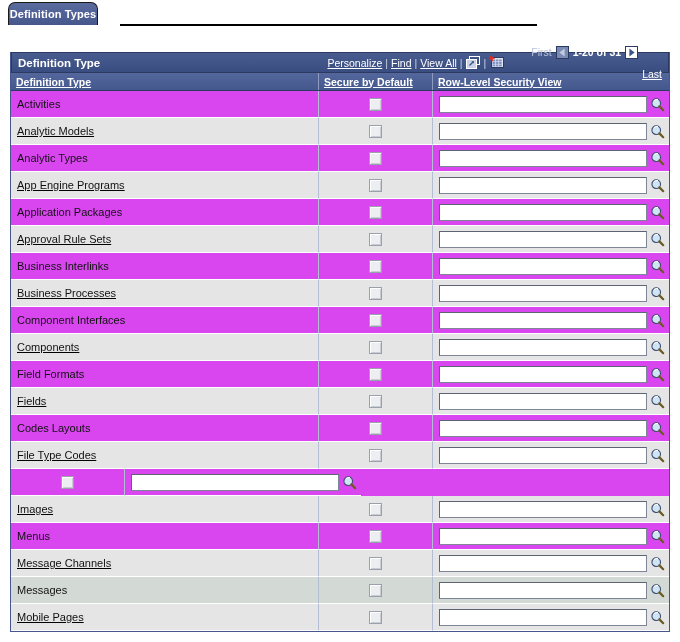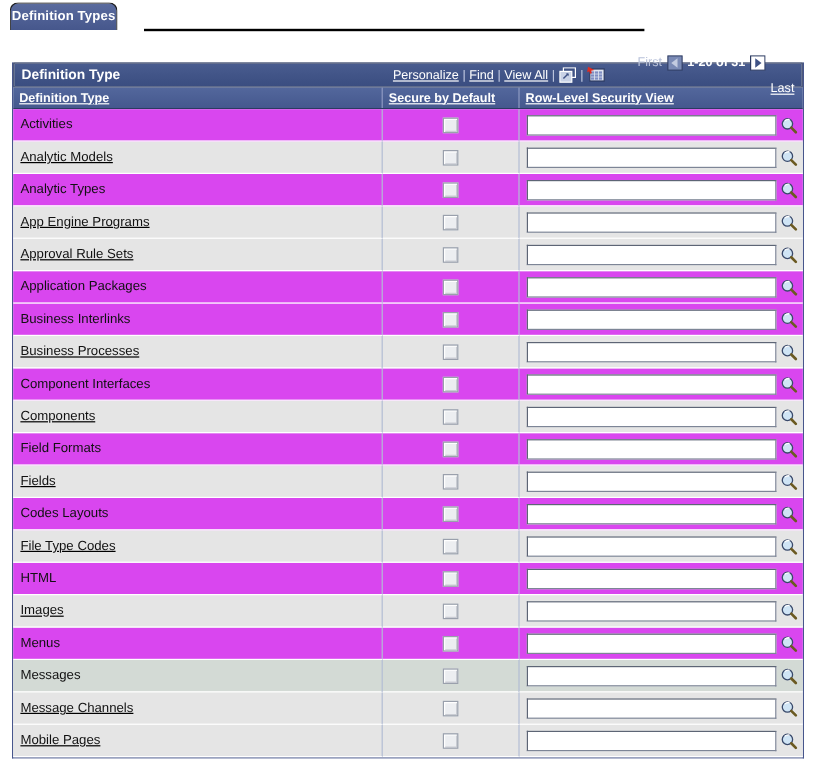--- a/index.html
+++ b/index.html
@@ -370,58 +370,58 @@
           <span class="field-wrap">
             <input class="txt" type="text" value="" style="">
             <span class="lookup"><svg width="15" height="15" viewBox="0 0 15 15" aria-hidden="true">
                 <circle cx="6.2" cy="6.2" r="4.3" fill="#cfe4f5" stroke="#3a4a6b" stroke-width="1.1"></circle>
                 <path d="M4.0 3.6 A4.3 4.3 0 0 1 8.0 2.6" stroke="#ffffff" stroke-width="1.1" fill="none"></path>
                 <line x1="9.4" y1="9.4" x2="13.2" y2="13.2" stroke="#6b5a22" stroke-width="2.2" stroke-linecap="round"></line>
               </svg></span>
           </span>
         </div>
       </div>
+      <div class="row odd">
+        <div class="cell c1">
+          <span class="deftype-label">Application Packages</span>
+        </div>
+        <div class="cell c2 center">
+          <span class="cbx" role="checkbox" aria-checked="false"></span>
+        </div>
+        <div class="cell c3 last">
+          <span class="field-wrap">
+            <input class="txt" type="text" value="" style="">
+            <span class="lookup"><svg width="15" height="15" viewBox="0 0 15 15" aria-hidden="true">
+                <circle cx="6.2" cy="6.2" r="4.3" fill="#cfe4f5" stroke="#3a4a6b" stroke-width="1.1"></circle>
+                <path d="M4.0 3.6 A4.3 4.3 0 0 1 8.0 2.6" stroke="#ffffff" stroke-width="1.1" fill="none"></path>
+                <line x1="9.4" y1="9.4" x2="13.2" y2="13.2" stroke="#6b5a22" stroke-width="2.2" stroke-linecap="round"></line>
+              </svg></span>
+          </span>
+        </div>
+      </div>
       <div class="row even">
         <div class="cell c1">
           <span class="deftype-label">Approval Rule Sets</span>
         </div>
         <div class="cell c2 center">
           <span class="cbx" role="checkbox" aria-checked="false"></span>
         </div>
         <div class="cell c3 last">
           <span class="field-wrap">
             <input class="txt" type="text" value="" style="">
             <span class="lookup"><svg width="15" height="15" viewBox="0 0 15 15" aria-hidden="true">
                 <circle cx="6.2" cy="6.2" r="4.3" fill="#cfe4f5" stroke="#3a4a6b" stroke-width="1.1"></circle>
                 <path d="M4.0 3.6 A4.3 4.3 0 0 1 8.0 2.6" stroke="#ffffff" stroke-width="1.1" fill="none"></path>
                 <line x1="9.4" y1="9.4" x2="13.2" y2="13.2" stroke="#6b5a22" stroke-width="2.2" stroke-linecap="round"></line>
               </svg></span>
           </span>
         </div>
       </div>
       <div class="row odd">
         <div class="cell c1">
-          <span class="deftype-label">Application Packages</span>
-        </div>
-        <div class="cell c2 center">
-          <span class="cbx" role="checkbox" aria-checked="false"></span>
-        </div>
-        <div class="cell c3 last">
-          <span class="field-wrap">
-            <input class="txt" type="text" value="" style="">
-            <span class="lookup"><svg width="15" height="15" viewBox="0 0 15 15" aria-hidden="true">
-                <circle cx="6.2" cy="6.2" r="4.3" fill="#cfe4f5" stroke="#3a4a6b" stroke-width="1.1"></circle>
-                <path d="M4.0 3.6 A4.3 4.3 0 0 1 8.0 2.6" stroke="#ffffff" stroke-width="1.1" fill="none"></path>
-                <line x1="9.4" y1="9.4" x2="13.2" y2="13.2" stroke="#6b5a22" stroke-width="2.2" stroke-linecap="round"></line>
-              </svg></span>
-          </span>
-        </div>
-      </div>
-      <div class="row odd">
-        <div class="cell c1">
           <span class="deftype-label">Business Interlinks</span>
         </div>
         <div class="cell c2 center">
           <span class="cbx" role="checkbox" aria-checked="false"></span>
         </div>
         <div class="cell c3 last">
           <span class="field-wrap">
             <input class="txt" type="text" value="" style="">
             <span class="lookup"><svg width="15" height="15" viewBox="0 0 15 15" aria-hidden="true">
                 <circle cx="6.2" cy="6.2" r="4.3" fill="#cfe4f5" stroke="#3a4a6b" stroke-width="1.1"></circle>
@@ -551,23 +551,20 @@
             <input class="txt" type="text" value="" style="">
             <span class="lookup"><svg width="15" height="15" viewBox="0 0 15 15" aria-hidden="true">
                 <circle cx="6.2" cy="6.2" r="4.3" fill="#cfe4f5" stroke="#3a4a6b" stroke-width="1.1"></circle>
                 <path d="M4.0 3.6 A4.3 4.3 0 0 1 8.0 2.6" stroke="#ffffff" stroke-width="1.1" fill="none"></path>
                 <line x1="9.4" y1="9.4" x2="13.2" y2="13.2" stroke="#6b5a22" stroke-width="2.2" stroke-linecap="round"></line>
               </svg></span>
           </span>
         </div>
       </div>
       <div class="row odd">
-        <div class="cell c1">
-          <span class="deftype-label">HTML</span>
-        </div>
         <div class="cell c2 center">
           <span class="cbx" role="checkbox" aria-checked="false"></span>
         </div>
         <div class="cell c3 last">
           <span class="field-wrap">
             <input class="txt" type="text" value="" style="">
             <span class="lookup"><svg width="15" height="15" viewBox="0 0 15 15" aria-hidden="true">
                 <circle cx="6.2" cy="6.2" r="4.3" fill="#cfe4f5" stroke="#3a4a6b" stroke-width="1.1"></circle>
                 <path d="M4.0 3.6 A4.3 4.3 0 0 1 8.0 2.6" stroke="#ffffff" stroke-width="1.1" fill="none"></path>
                 <line x1="9.4" y1="9.4" x2="13.2" y2="13.2" stroke="#6b5a22" stroke-width="2.2" stroke-linecap="round"></line>
@@ -604,41 +601,41 @@
           <span class="field-wrap">
             <input class="txt" type="text" value="" style="">
             <span class="lookup"><svg width="15" height="15" viewBox="0 0 15 15" aria-hidden="true">
                 <circle cx="6.2" cy="6.2" r="4.3" fill="#cfe4f5" stroke="#3a4a6b" stroke-width="1.1"></circle>
                 <path d="M4.0 3.6 A4.3 4.3 0 0 1 8.0 2.6" stroke="#ffffff" stroke-width="1.1" fill="none"></path>
                 <line x1="9.4" y1="9.4" x2="13.2" y2="13.2" stroke="#6b5a22" stroke-width="2.2" stroke-linecap="round"></line>
               </svg></span>
           </span>
         </div>
       </div>
+      <div class="row even">
+        <div class="cell c1">
+          <span class="deftype-label">Message Channels</span>
+        </div>
+        <div class="cell c2 center">
+          <span class="cbx" role="checkbox" aria-checked="false"></span>
+        </div>
+        <div class="cell c3 last">
+          <span class="field-wrap">
+            <input class="txt" type="text" value="" style="">
+            <span class="lookup"><svg width="15" height="15" viewBox="0 0 15 15" aria-hidden="true">
+                <circle cx="6.2" cy="6.2" r="4.3" fill="#cfe4f5" stroke="#3a4a6b" stroke-width="1.1"></circle>
+                <path d="M4.0 3.6 A4.3 4.3 0 0 1 8.0 2.6" stroke="#ffffff" stroke-width="1.1" fill="none"></path>
+                <line x1="9.4" y1="9.4" x2="13.2" y2="13.2" stroke="#6b5a22" stroke-width="2.2" stroke-linecap="round"></line>
+              </svg></span>
+          </span>
+        </div>
+      </div>
       <div class="row hover">
         <div class="cell c1">
           <span class="deftype-label">Messages</span>
-        </div>
-        <div class="cell c2 center">
-          <span class="cbx" role="checkbox" aria-checked="false"></span>
-        </div>
-        <div class="cell c3 last">
-          <span class="field-wrap">
-            <input class="txt" type="text" value="" style="">
-            <span class="lookup"><svg width="15" height="15" viewBox="0 0 15 15" aria-hidden="true">
-                <circle cx="6.2" cy="6.2" r="4.3" fill="#cfe4f5" stroke="#3a4a6b" stroke-width="1.1"></circle>
-                <path d="M4.0 3.6 A4.3 4.3 0 0 1 8.0 2.6" stroke="#ffffff" stroke-width="1.1" fill="none"></path>
-                <line x1="9.4" y1="9.4" x2="13.2" y2="13.2" stroke="#6b5a22" stroke-width="2.2" stroke-linecap="round"></line>
-              </svg></span>
-          </span>
-        </div>
-      </div>
-      <div class="row even">
-        <div class="cell c1">
-          <span class="deftype-label">Message Channels</span>
         </div>
         <div class="cell c2 center">
           <span class="cbx" role="checkbox" aria-checked="false"></span>
         </div>
         <div class="cell c3 last">
           <span class="field-wrap">
             <input class="txt" type="text" value="" style="">
             <span class="lookup"><svg width="15" height="15" viewBox="0 0 15 15" aria-hidden="true">
                 <circle cx="6.2" cy="6.2" r="4.3" fill="#cfe4f5" stroke="#3a4a6b" stroke-width="1.1"></circle>
                 <path d="M4.0 3.6 A4.3 4.3 0 0 1 8.0 2.6" stroke="#ffffff" stroke-width="1.1" fill="none"></path>

